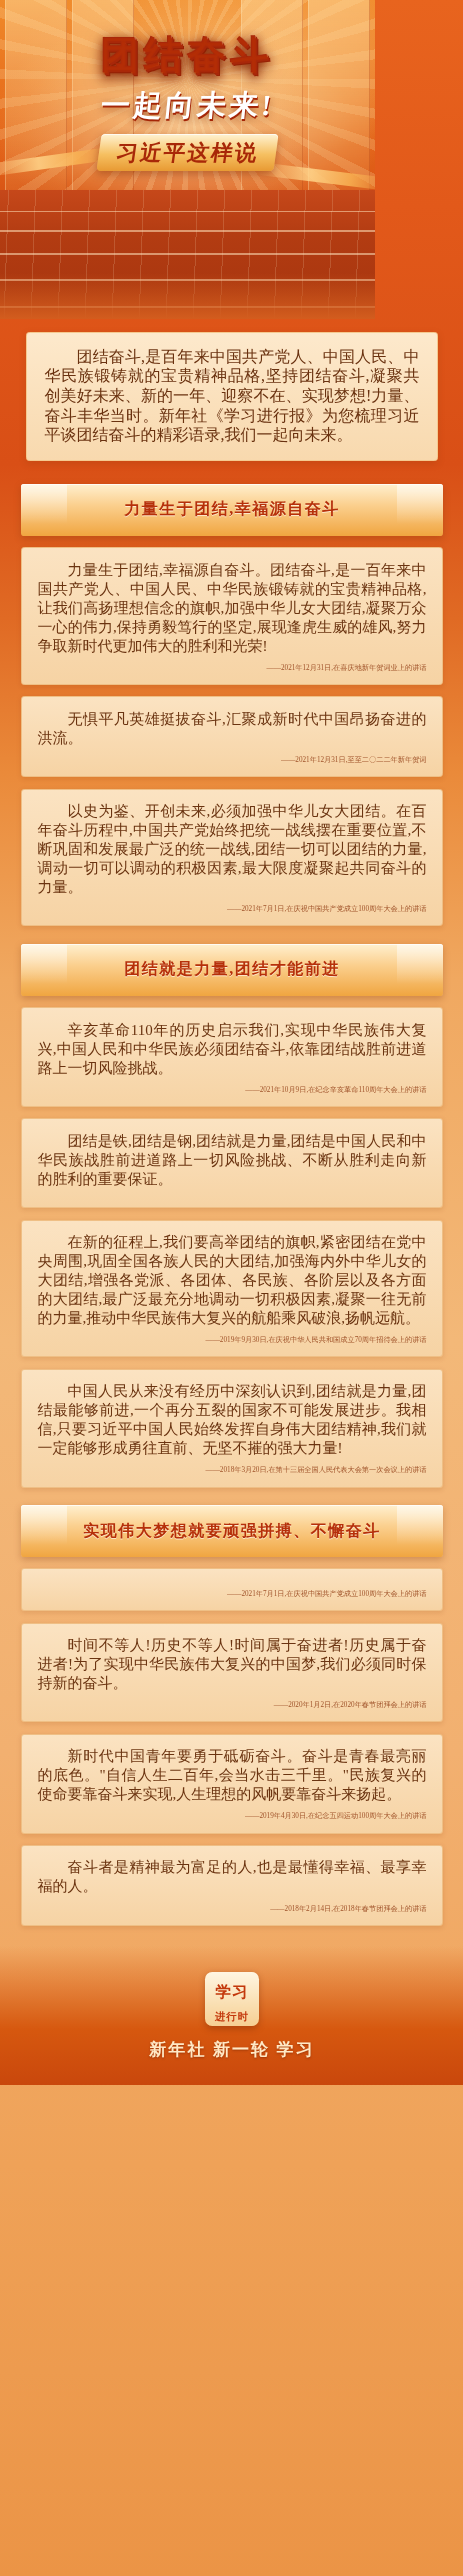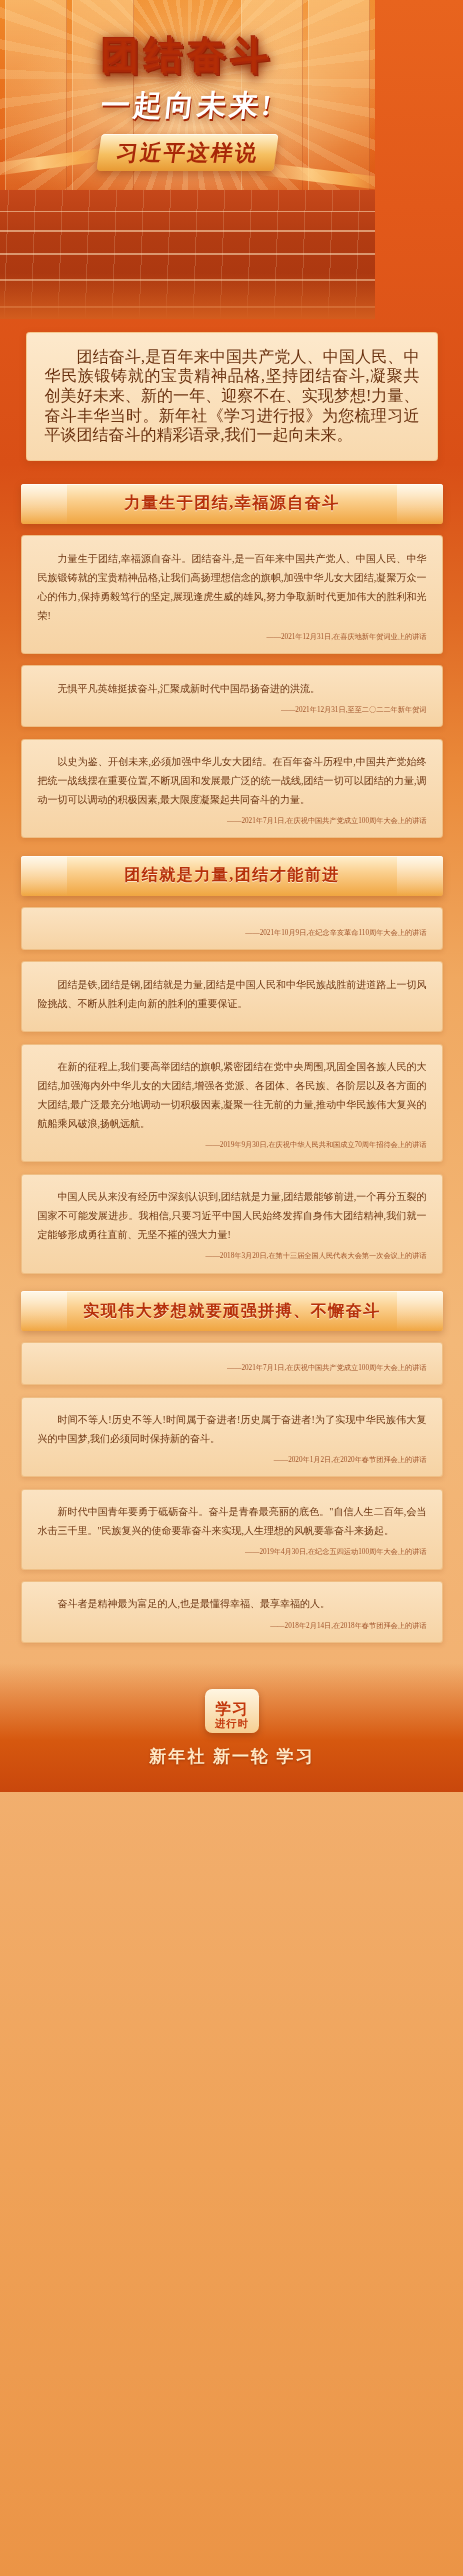--- a/index.html
+++ b/index.html
@@ -140,21 +140,21 @@
   .intro p {
     font-family: "Liberation Serif", "DejaVu Serif", serif;
     font-size: 16px; line-height: 19.6px; color: #6a3210;
     text-align: justify; text-indent: 2em;
   }
 
   
   .section { width: 422px; margin: 17.5px auto 0; }
   .sec-head {
     position: relative;
-    width: 422px; height: 40px;
+    width: 422px; height: 52px;
     background:
       linear-gradient(180deg,#fff0cf 0%, #fbd08f 40%, #f0a540 100%);
     border-radius: 3.1px;
     box-shadow: 0 2.6px 7.2px rgba(120,45,10,.28), inset 0 1px 0 rgba(255,255,255,.75);
     display: flex; align-items: center; justify-content: center;
     overflow: hidden;
   }
   .sec-head::before, .sec-head::after {
     content: ""; position: absolute; top: 0; width: 46px; height: 40px;
     background: linear-gradient(180deg, rgba(255,255,255,.55), rgba(255,255,255,0));
@@ -172,37 +172,37 @@
   .card {
     width: 422px; margin: 11.3px auto 0;
     background: linear-gradient(180deg,#fbe3c2,#f6d3a4);
     border: 1px solid #efbf85;
     border-radius: 3.1px;
     padding: 12.4px 15.5px 11.3px;
     box-shadow: 0 1.5px 5.2px rgba(130,50,10,.14);
   }
   .card p {
     font-family: "Liberation Serif", "DejaVu Serif", serif;
-    font-size: 10px; line-height: 19px; color: #6b3411;
+    font-size: 15px; line-height: 19px; color: #6b3411;
     text-align: justify; text-indent: 2em;
   }
   .src {
     margin-top: 7.2px; text-align: right;
     font-family: "Liberation Serif", "DejaVu Serif", serif;
     font-size: 7.2px; color: #a0532a;
   }
 
   
   .footer {
     width: 464px; padding: 26px 0 24px; text-align: center;
     background: linear-gradient(180deg, rgba(226,118,31,0), #d6580f 60%, #c9470c);
     margin-top: 20.6px;
   }
   .logo {
-    display: inline-block; width: 54px; height: 44px; border-radius: 7.2px;
+    display: inline-block; width: 54px; height: 54px; border-radius: 7.2px;
     background: linear-gradient(180deg,#fff6e2,#f6cf92);
     box-shadow: 0 2.1px 6.2px rgba(110,35,5,.35);
     position: relative;
   }
   .logo .l1 {
     position: absolute; left: 0; right: 0; top: 9.3px;
     font-family: "Liberation Serif", serif; font-weight: bold;
     font-size: 15.5px; color: #c3380c; letter-spacing: 1px;
   }
   .logo .l2 {
@@ -271,20 +271,21 @@
       <p>以史为鉴、开创未来,必须加强中华儿女大团结。在百年奋斗历程中,中国共产党始终把统一战线摆在重要位置,不断巩固和发展最广泛的统一战线,团结一切可以团结的力量,调动一切可以调动的积极因素,最大限度凝聚起共同奋斗的力量。</p>
       <div class="src">——2021年7月1日,在庆祝中国共产党成立100周年大会上的讲话</div>
     </div>
   </div>
 
   <div class="section">
     <div class="sec-head">
       <span class="txt">团结就是力量,团结才能前进</span>
     </div>
     <div class="card">
+      <p>辛亥革命110年的历史启示我们,实现中华民族伟大复兴,中国人民和中华民族必须团结奋斗,依靠团结战胜前进道路上一切风险挑战。</p>
       <div class="src">——2021年10月9日,在纪念辛亥革命110周年大会上的讲话</div>
     </div>
     <div class="card">
       <p>团结是铁,团结是钢,团结就是力量,团结是中国人民和中华民族战胜前进道路上一切风险挑战、不断从胜利走向新的胜利的重要保证。</p>
       <div class="src"></div>
     </div>
     <div class="card">
       <p>在新的征程上,我们要高举团结的旗帜,紧密团结在党中央周围,巩固全国各族人民的大团结,加强海内外中华儿女的大团结,增强各党派、各团体、各民族、各阶层以及各方面的大团结,最广泛最充分地调动一切积极因素,凝聚一往无前的力量,推动中华民族伟大复兴的航船乘风破浪,扬帆远航。</p>
       <div class="src">——2019年9月30日,在庆祝中华人民共和国成立70周年招待会上的讲话</div>
     </div>

